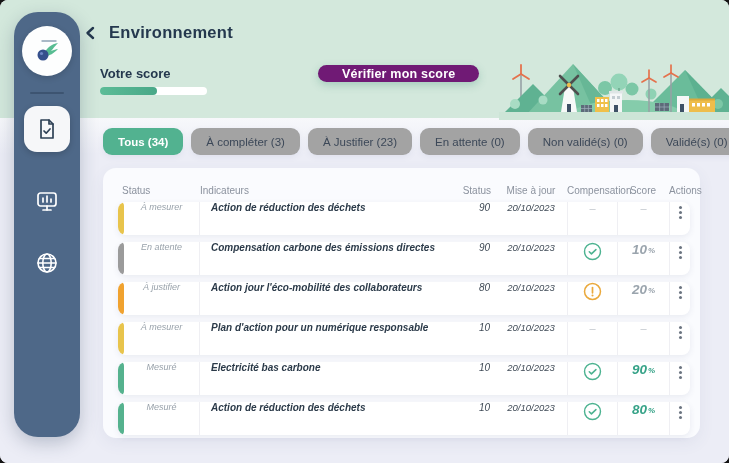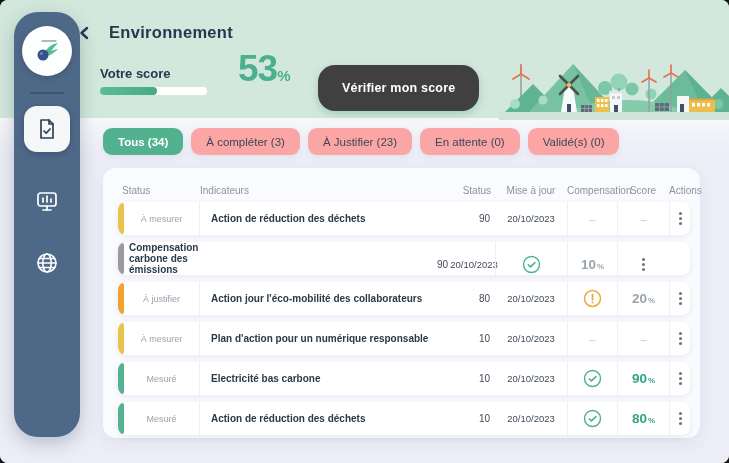--- a/index.html
+++ b/index.html
@@ -31,45 +31,45 @@
   }
   .side-divider { width:34px; height:2px; background:#3d5471; border-radius:1px; margin:16px 0 12px; }
   .nav-active {
     width:46px; height:46px; border-radius:13px; background:#f6f7f9;
     display:flex; align-items:center; justify-content:center; cursor:pointer;
     box-shadow:0 2px 6px rgba(0,0,0,.18);
   }
   .nav-item { margin-top:36px; cursor:pointer; display:flex; align-items:center; justify-content:center; }
 
   
-  .page-header { position:absolute; left:78px; top:23px; display:flex; align-items:center; gap:15px; z-index:2; }
+  .page-header { position:absolute; left:84px; top:23px; display:flex; align-items:center; gap:9px; z-index:2; }
   .back-btn { width:16px; height:16px; cursor:pointer; display:flex; align-items:center; }
   .page-title { font-size:16.5px; font-weight:700; color:#24384e; letter-spacing:.3px; }
 
   .score-label { position:absolute; left:100px; top:66px; font-size:13px; font-weight:700; color:#24384e; z-index:2; }
   .progress-track {
     position:absolute; left:100px; top:87px; width:107px; height:8px;
     background:#ffffff; border-radius:4px; z-index:2;
   }
   .progress-fill { height:8px; border-radius:4px; background:linear-gradient(90deg,#5cbc97,#49a888); }
   .big-score { position:absolute; left:238px; top:48px; z-index:2; color:#4caf8f; }
   .big-score .num { font-size:37px; font-weight:800; letter-spacing:-1px; }
   .big-score .pct { font-size:15px; font-weight:800; }
   .verify-btn {
-    position:absolute; left:318px; top:65px; height:46px; padding:0 24px; z-index:2;
-    background:#404040; border:none; border-radius:17px; color:#fff;
+    position:absolute; left:318px; top:65px; height:17px; padding:0 24px; z-index:2;
+    background:#701a75; border:none; border-radius:17px; color:#fff;
     font-size:12.5px; font-weight:700; cursor:pointer; letter-spacing:.2px;
     box-shadow:0 3px 8px rgba(60,140,115,.3);
     font-family:"Liberation Sans","DejaVu Sans",sans-serif;
   }
 
   
   .tabs { position:absolute; left:103px; top:128px; display:flex; gap:8px; z-index:2; }
   .tab {
-    height:27px; padding:0 15px; border-radius:9px; background:#fca5a5;
+    height:27px; padding:0 15px; border-radius:9px; background:#a3a3a3;
     display:flex; align-items:center; font-size:11.5px; color:#3c4858; cursor:pointer;
     box-shadow:0 2px 6px rgba(80,90,130,.08); white-space:nowrap;
   }
   .tab.active { background:#52b290; color:#ffffff; font-weight:700; }
 
   
   .table-card {
     position:absolute; left:103px; top:168px; width:597px; height:270px;
     background:#fafbfe; border-radius:13px; box-shadow:0 5px 16px rgba(70,90,130,.07);
     padding:10px 10px 0 15px; box-sizing:border-box; z-index:2;
@@ -78,21 +78,21 @@
   .thead { height:24px; font-size:10px; color:#8b929e; }
   .thead .h-status { padding-left:4px; }
   .thead .h-coeff { text-align:right; padding-right:4px; }
   .thead .h-date, .thead .h-justif, .thead .h-score, .thead .h-actions { text-align:center; }
 
   .trow {
     position:relative; height:33px; margin-bottom:7px; background:#ffffff;
     border-radius:8px; box-shadow:0 2px 6px rgba(50,70,110,.09); overflow:hidden;
   }
   .accent { position:absolute; left:0; top:0; bottom:0; width:6px; border-radius:0 4px 4px 0; }
-  .cell { height:100%; display:flex; align-items:center; box-sizing:border-box; }
+  .cell { height:100%; display:flex; box-sizing:border-box;font-style:italic; }
   .c-status { justify-content:center; font-size:9px; color:#99a2ab; border-right:1px solid #efeff3; padding-left:6px; }
   .c-indicator { padding-left:11px; font-size:10px; font-weight:700; color:#2b3a49; }
   .c-coeff { justify-content:flex-end; padding-right:5px; font-size:10px; color:#3f4a56; }
   .c-date { justify-content:center; font-size:9.5px; color:#3f4a56; }
   .c-justif { justify-content:center; border-left:1px solid #efeff3; }
   .c-score { justify-content:center; border-left:1px solid #efeff3; gap:1px; }
   .c-actions { justify-content:center; border-left:1px solid #efeff3; }
   .dash { color:#c2c7cd; font-size:11px; }
   .score { font-size:13.5px; font-weight:800; }
   .score.gray, .pct.gray { color:#9aa4ad; }
@@ -245,37 +245,37 @@
         <polyline points="9,2 3.5,7 9,12"></polyline>
       </svg>
     </span>
     <span class="page-title">Environnement</span>
   </div>
 
   <div class="score-label">Votre score</div>
   <div class="progress-track">
     <div class="progress-fill" id="progress-fill" style="width: 53%;"></div>
   </div>
-  <div class="big-score">
-    <span class="num">53</span><span class="pct">%</span>
-  </div>
   <button class="verify-btn">Vérifier mon score</button>
 
   <div class="tabs">
       <div class="tab active">
         <span>Tous (34)</span>
       </div>
       <div class="tab">
         <span>À compléter (3)</span>
       </div>
       <div class="tab">
         <span>À Justifier (23)</span>
       </div>
       <div class="tab">
         <span>En attente (0)</span>
+      </div>
+      <div class="tab">
+        <span>Non validé(s) (0)</span>
       </div>
       <div class="tab">
         <span>Validé(s) (0)</span>
       </div>
     </div>
 
   <div class="table-card">
     <div class="tgrid thead">
       <span class="h-status">Status</span>
       <span class="h-indic">Indicateurs</span>
@@ -311,20 +311,23 @@
       <div class="cell c-actions">
         <span class="dots">
               <i></i>
               <i></i>
               <i></i>
             </span>
       </div>
     </div>
         <div class="trow tgrid">
       <div class="accent" style="background: rgb(155, 155, 155);"></div>
+      <div class="cell c-status">
+            <span class="status">En attente</span>
+          </div>
       <div class="cell c-indicator">
             <span class="indicator">Compensation carbone des émissions directes</span>
           </div>
       <div class="cell c-coeff">
             <span class="coeff">90</span>
           </div>
       <div class="cell c-date">
             <span class="date">20/10/2023</span>
           </div>
       <div class="cell c-justif">

